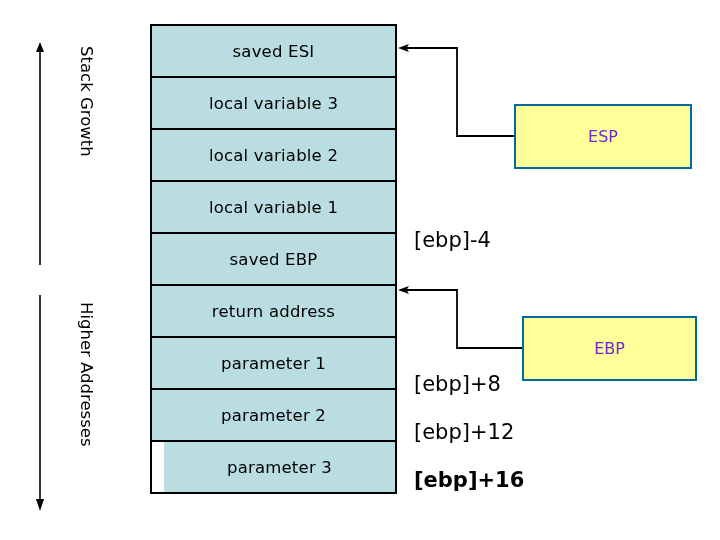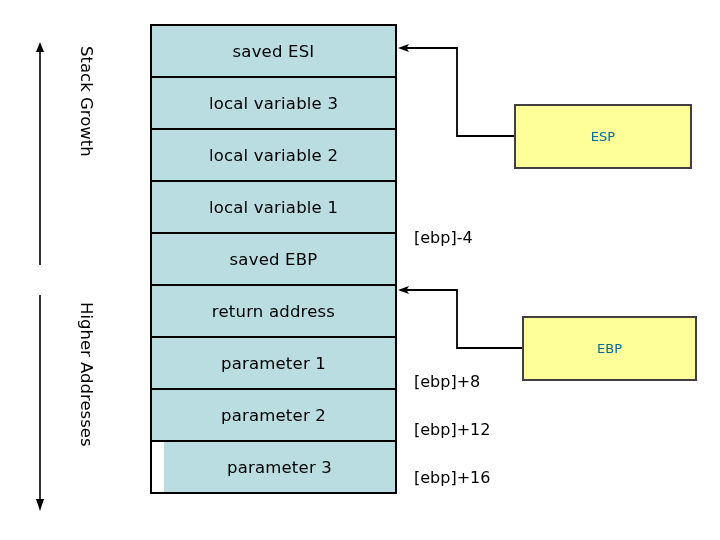--- a/index.html
+++ b/index.html
@@ -39,50 +39,50 @@
     font-size: 16.5px;
     color: #000000;
     letter-spacing: 0.2px;
   }
   .stack-cell:last-child { border-bottom: none; margin-left: 12px; }
 
   
   .reg-box {
     position: absolute;
     background: #ffff99;
-    border: 2px solid #404040;
+    border: 2px solid #0369a1;
     box-sizing: border-box;
     display: flex;
     align-items: center;
     justify-content: center;
-    font-size: 13px;
-    color: #0369a1;
+    font-size: 16px;
+    color: #6d28d9;
   }
   #reg-esp { left: 514px; top: 104px; width: 178px; height: 65px; }
   #reg-ebp { left: 522px; top: 316px; width: 175px; height: 65px; text-align: center; }
 
   
   .connector {
     position: absolute;
     left: 0; top: 0;
     width: 720px; height: 540px;
     pointer-events: none;
   }
 
   
   .offset-label {
     position: absolute;
-    font-size: 16px;
+    font-size: 21px;
     color: #000000;
     white-space: nowrap;
   }
   #offset-ebp-minus4 { left: 414px; top: 228px; }
   #offset-ebp-plus8  { left: 414px; top: 372px; }
   #offset-ebp-plus12 { left: 414px; top: 420px; }
-  #offset-ebp-plus16 { left: 414px; top: 468px; }
+  #offset-ebp-plus16 { left: 414px; top: 468px; font-weight: bold; }
 
   
   .side-label {
     position: absolute;
     font-size: 16.5px;
     color: #000000;
     white-space: nowrap;
     transform-origin: left top;
     transform: rotate(90deg);
   }

